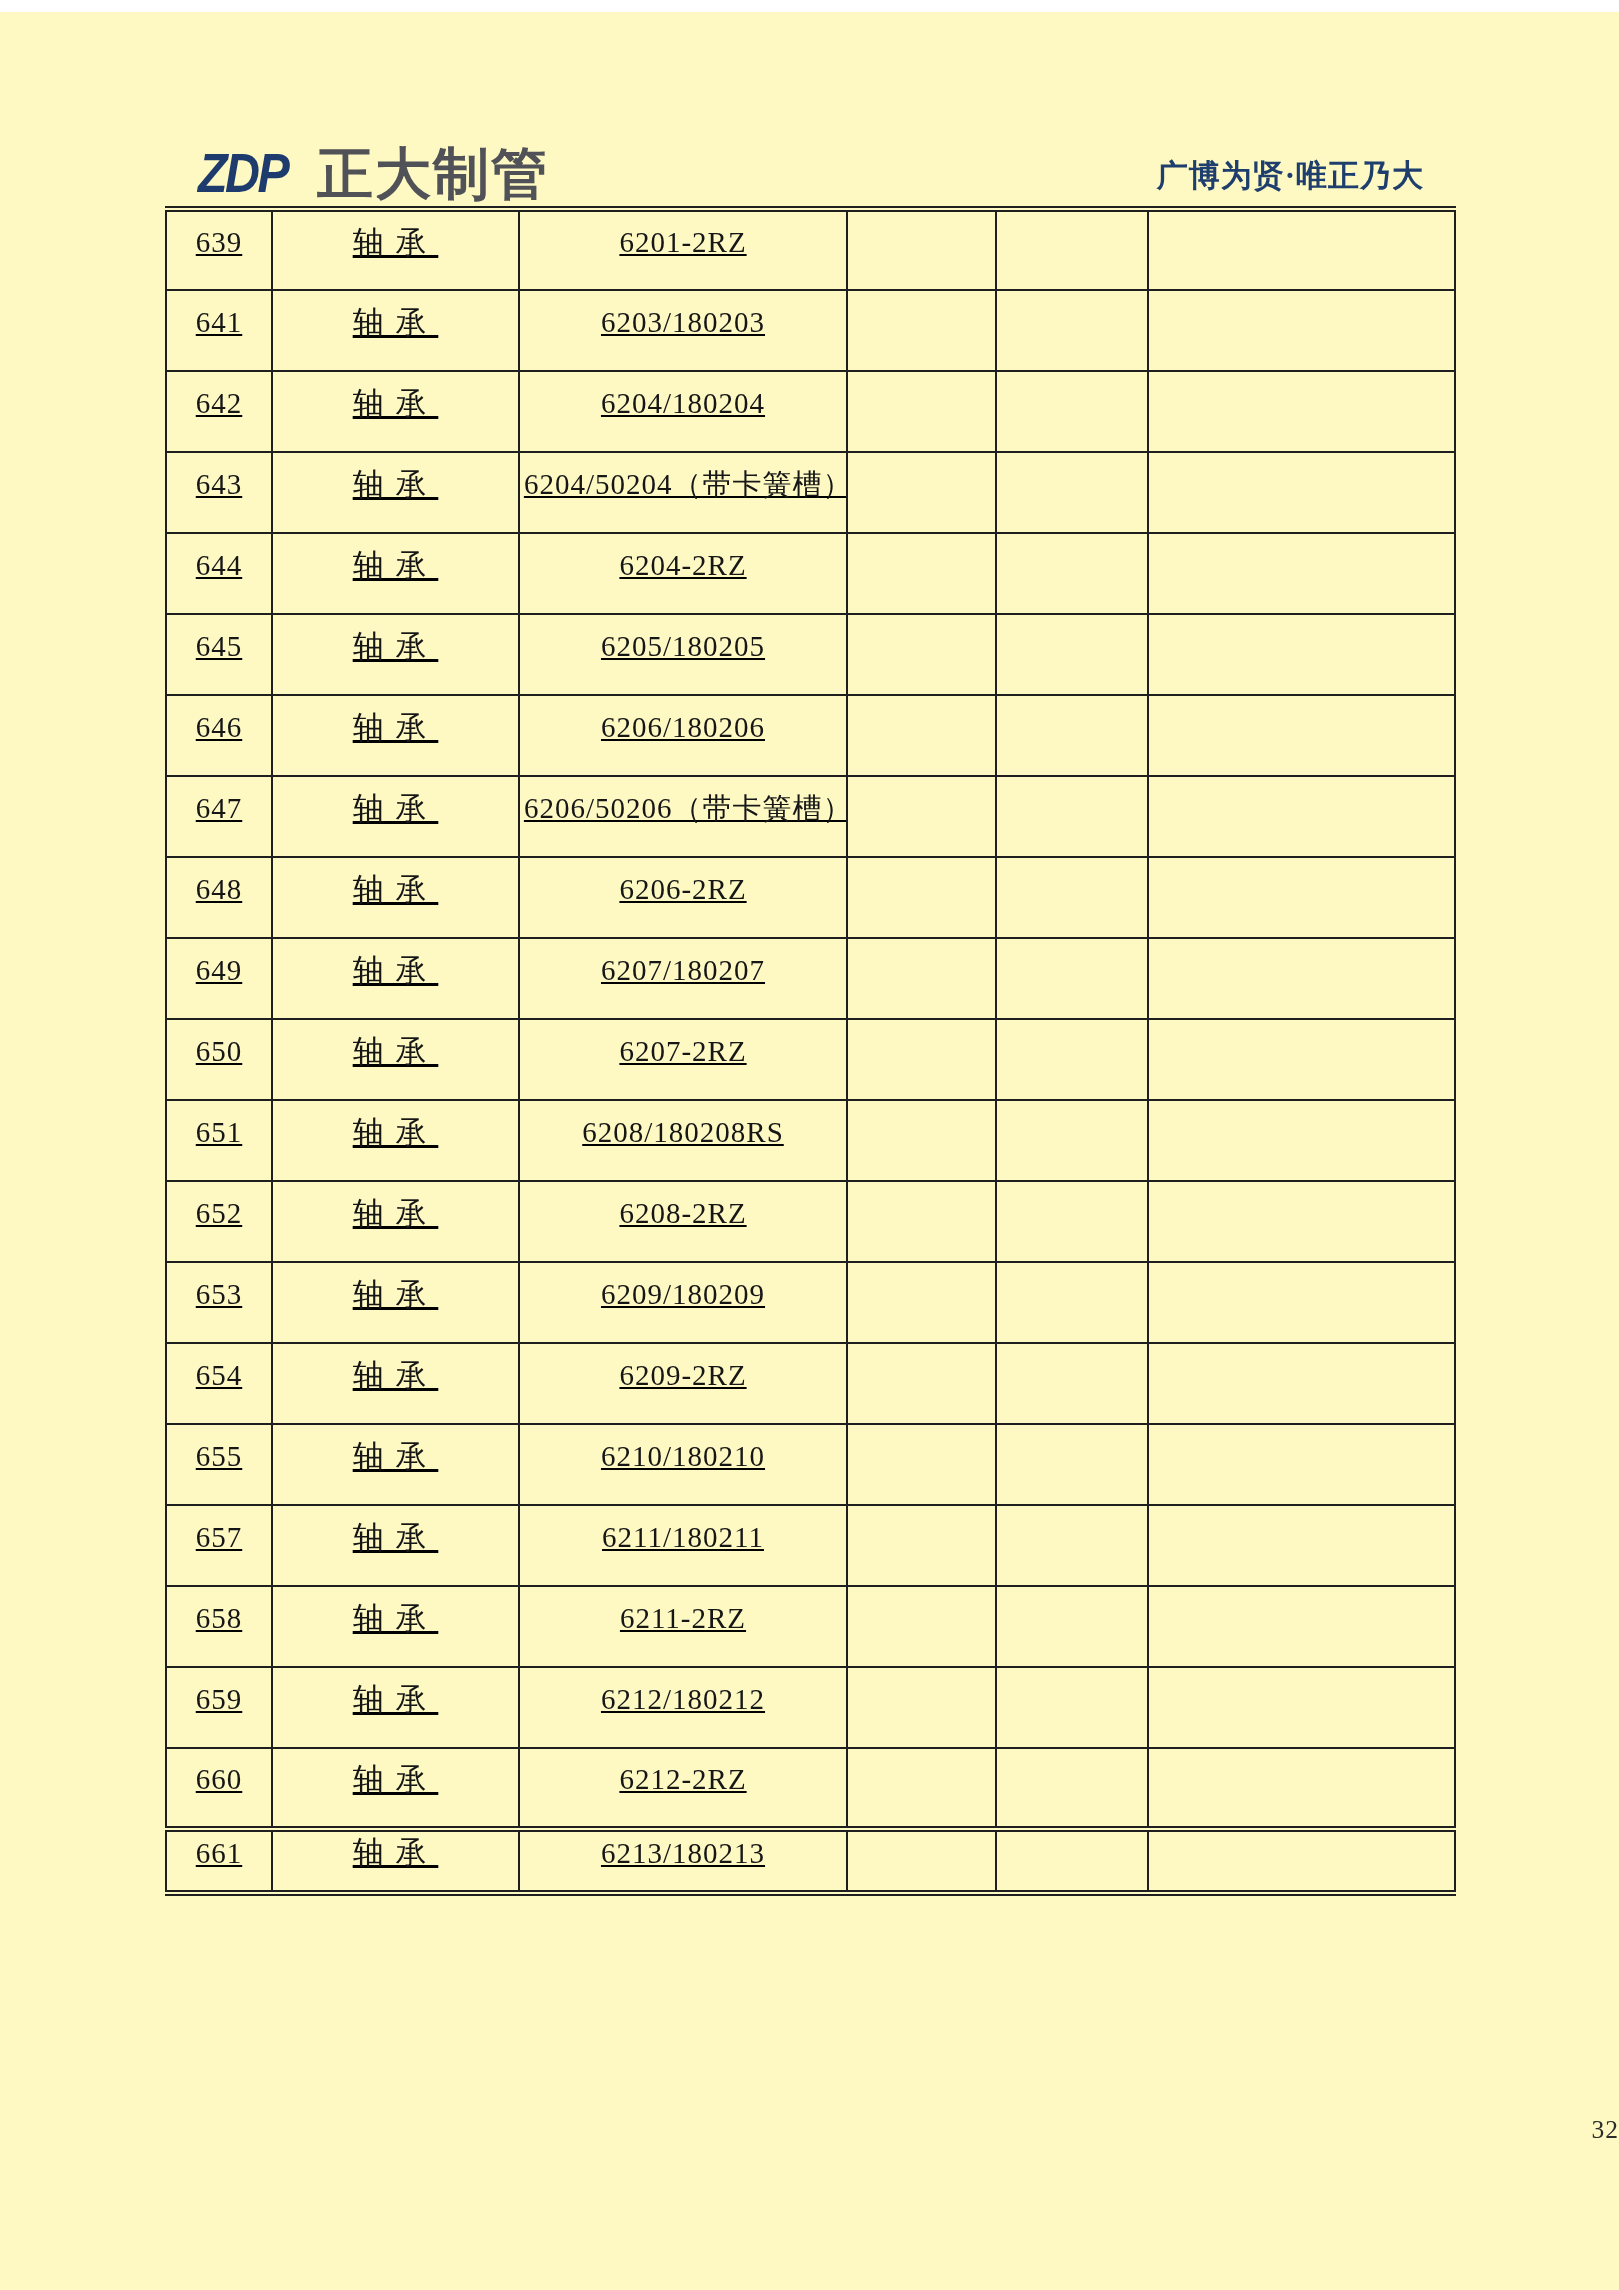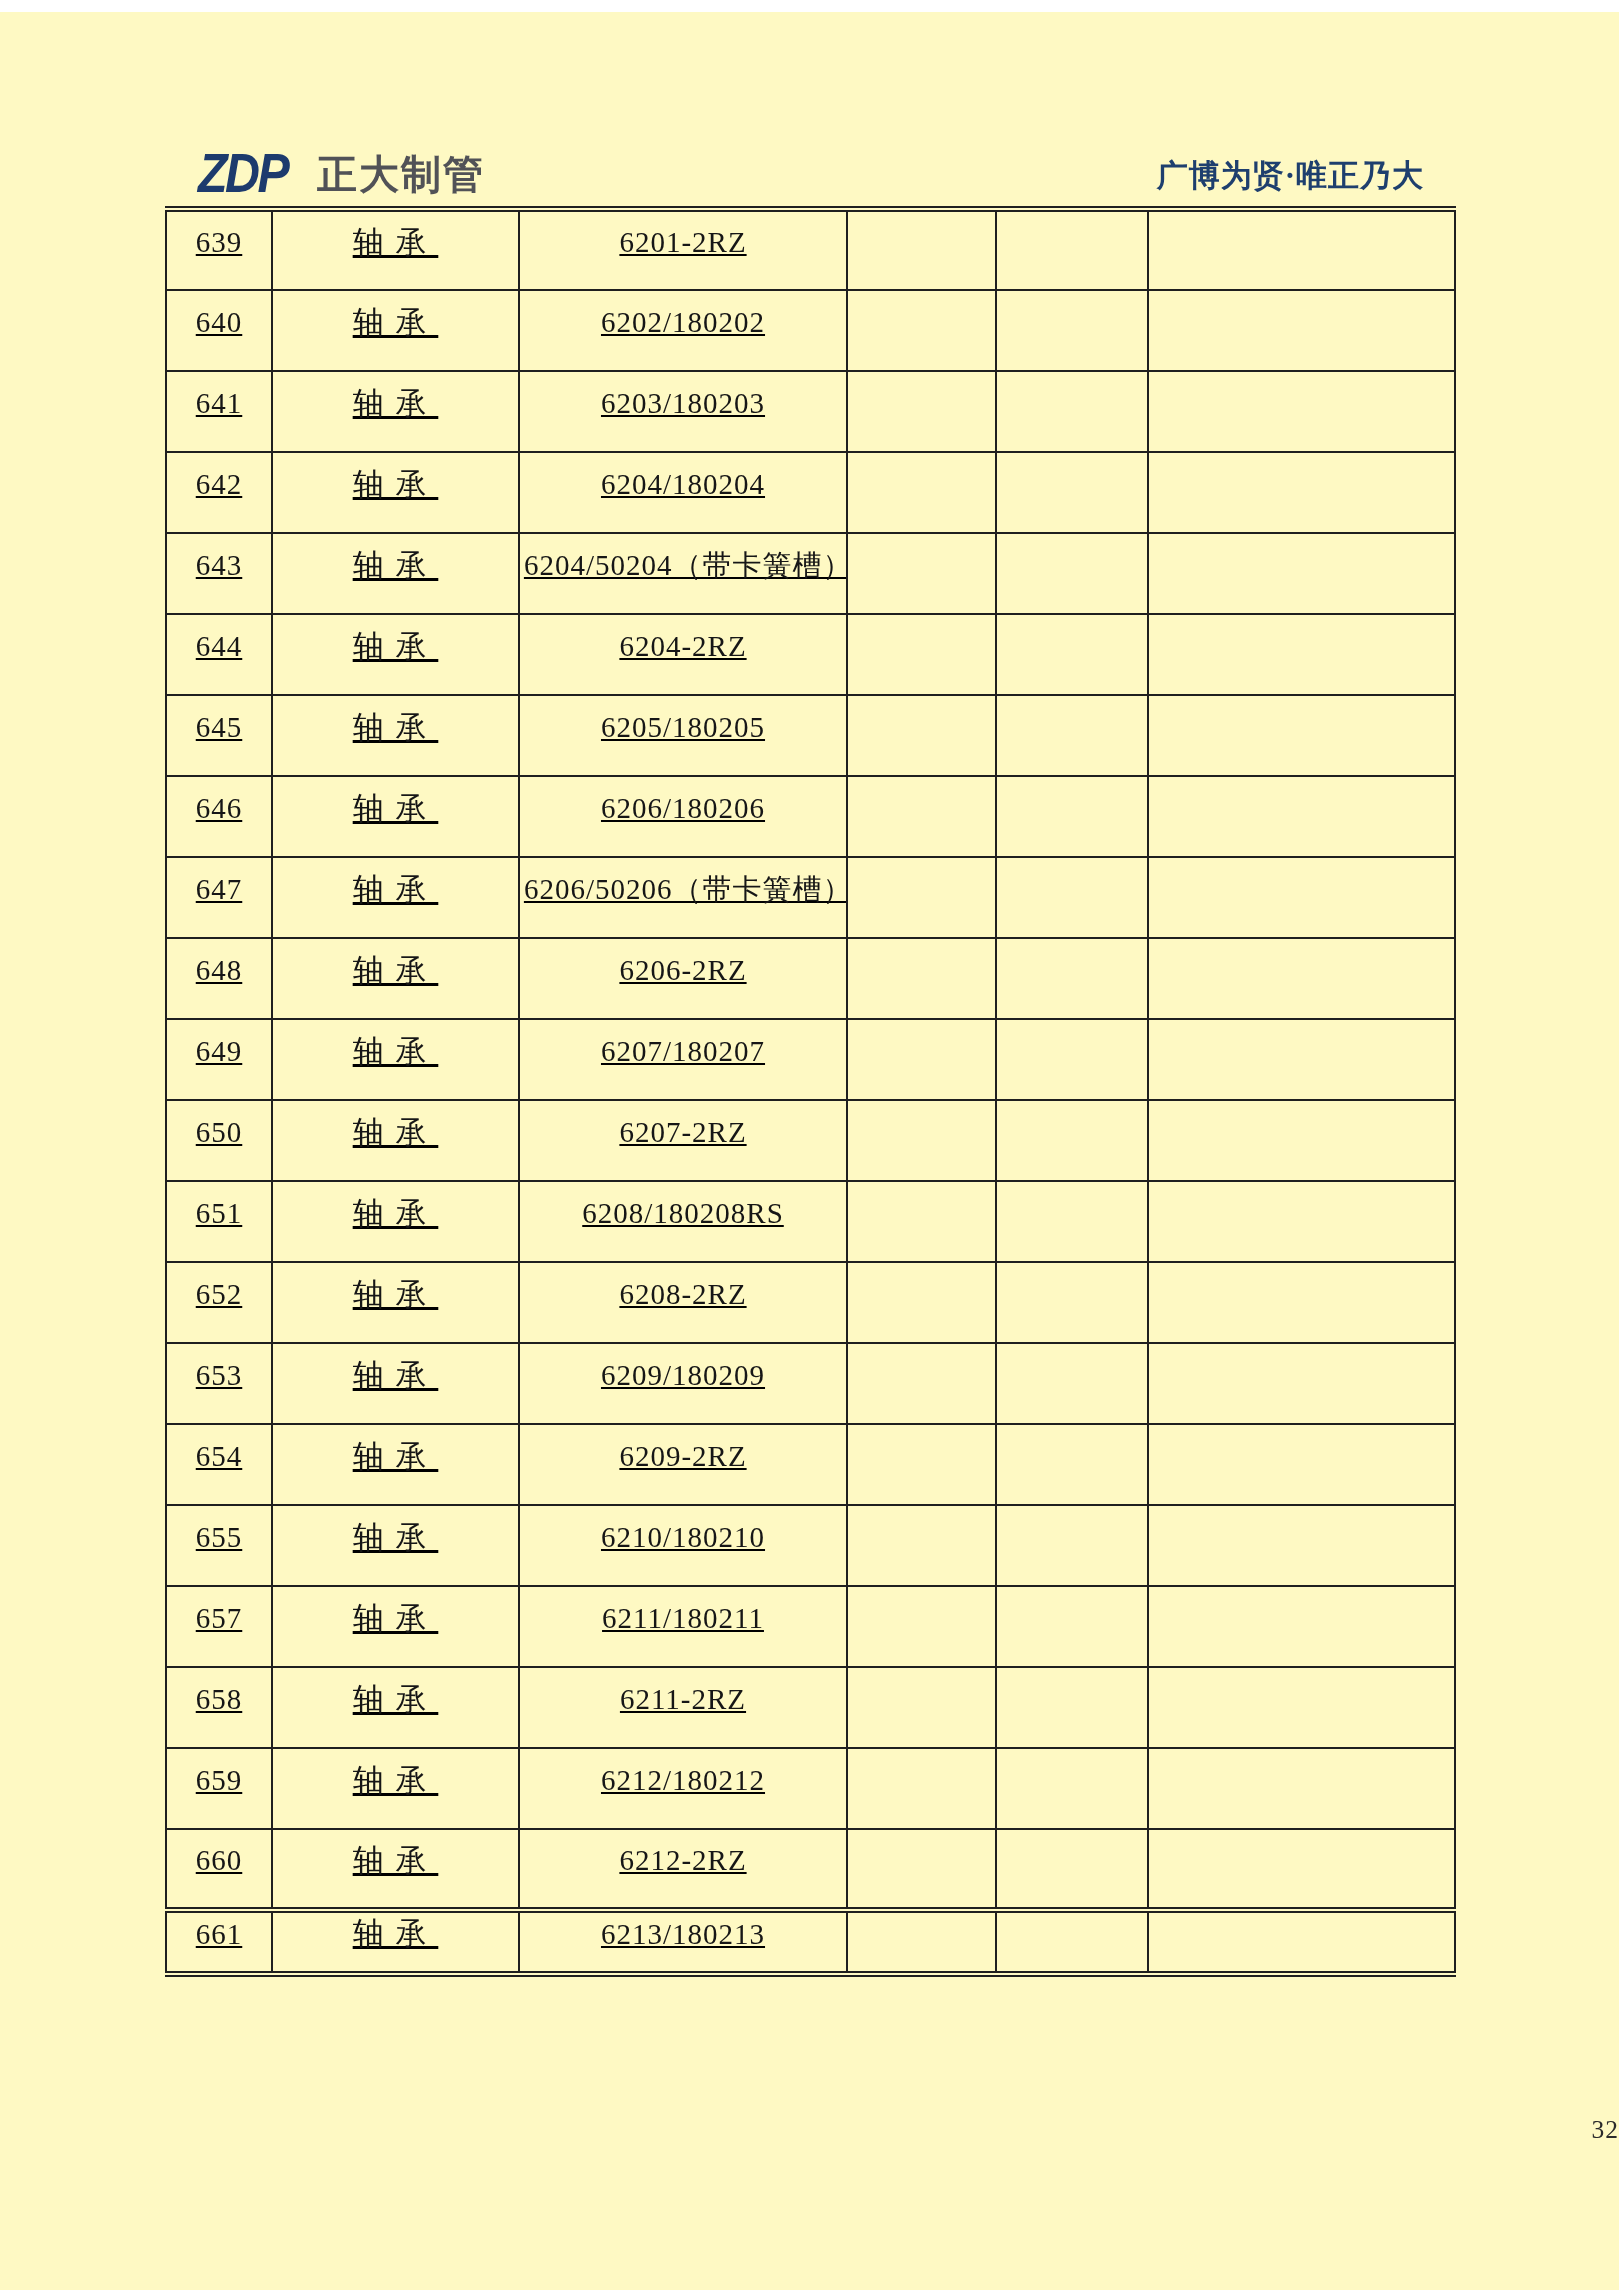--- a/index.html
+++ b/index.html
@@ -36,21 +36,21 @@
     font-size: 55px;
     line-height: 45px;
     letter-spacing: -2.9px;
     color: #1d3b6d;
     transform: scaleX(0.88);
     transform-origin: left bottom;
   }
   .logo-cn {
     font-family: "Liberation Sans", "DejaVu Sans", sans-serif;
     font-weight: 900;
-    font-size: 40px;
+    font-size: 56px;
     line-height: 44px;
     letter-spacing: 2px;
     color: #515257;
   }
   .slogan {
     position: absolute;
     right: 195px;
     top: 147px;
     font-family: "Liberation Serif", "DejaVu Serif", serif;
     font-weight: 700;
@@ -128,28 +128,20 @@
     <tbody id="parts-tbody">
         <tr>
           <td class="c-no">639</td>
           <td class="c-name">轴承</td>
           <td class="c-model">6201-2RZ</td>
           <td class="c-empty"></td>
           <td class="c-empty"></td>
           <td class="c-empty"></td>
         </tr>
         <tr>
-          <td class="c-no">640</td>
-          <td class="c-name">轴承</td>
-          <td class="c-model">6202/180202</td>
-          <td class="c-empty"></td>
-          <td class="c-empty"></td>
-          <td class="c-empty"></td>
-        </tr>
-        <tr>
           <td class="c-no">641</td>
           <td class="c-name">轴承</td>
           <td class="c-model">6203/180203</td>
           <td class="c-empty"></td>
           <td class="c-empty"></td>
           <td class="c-empty"></td>
         </tr>
         <tr>
           <td class="c-no">642</td>
           <td class="c-name">轴承</td>

